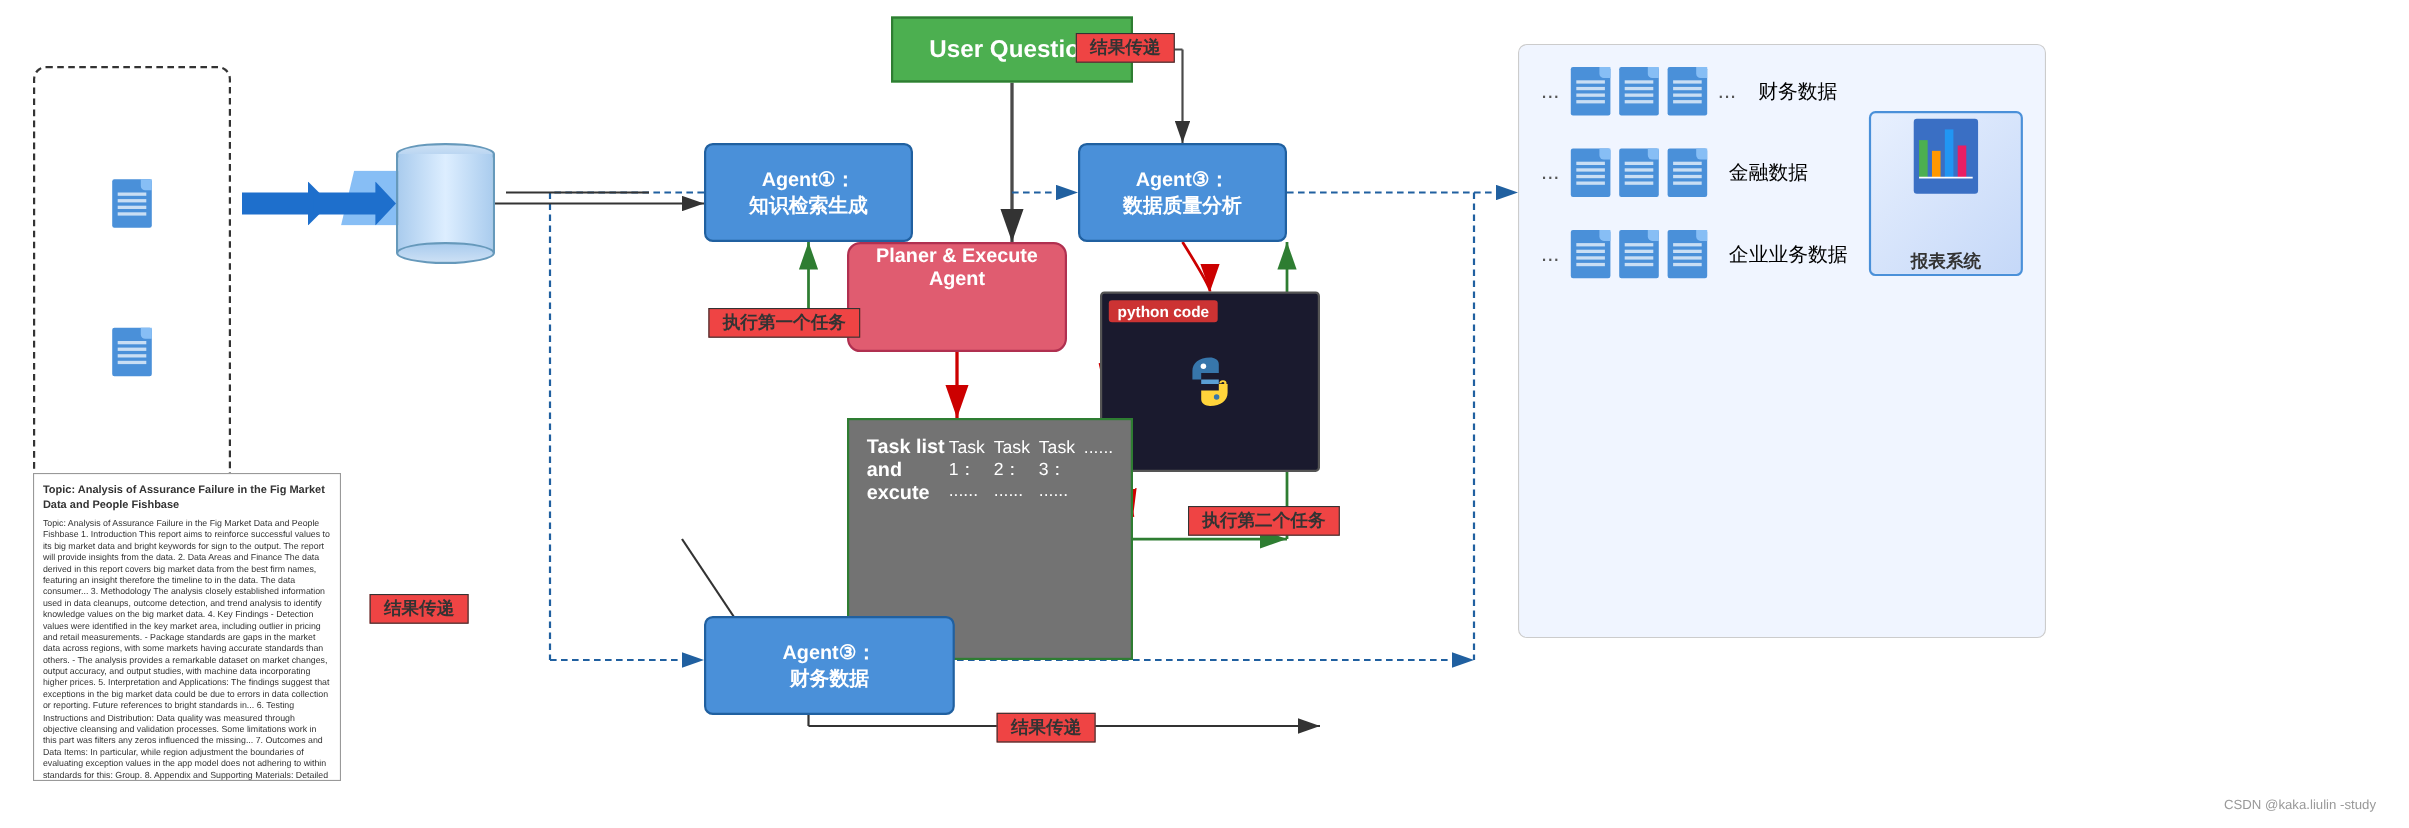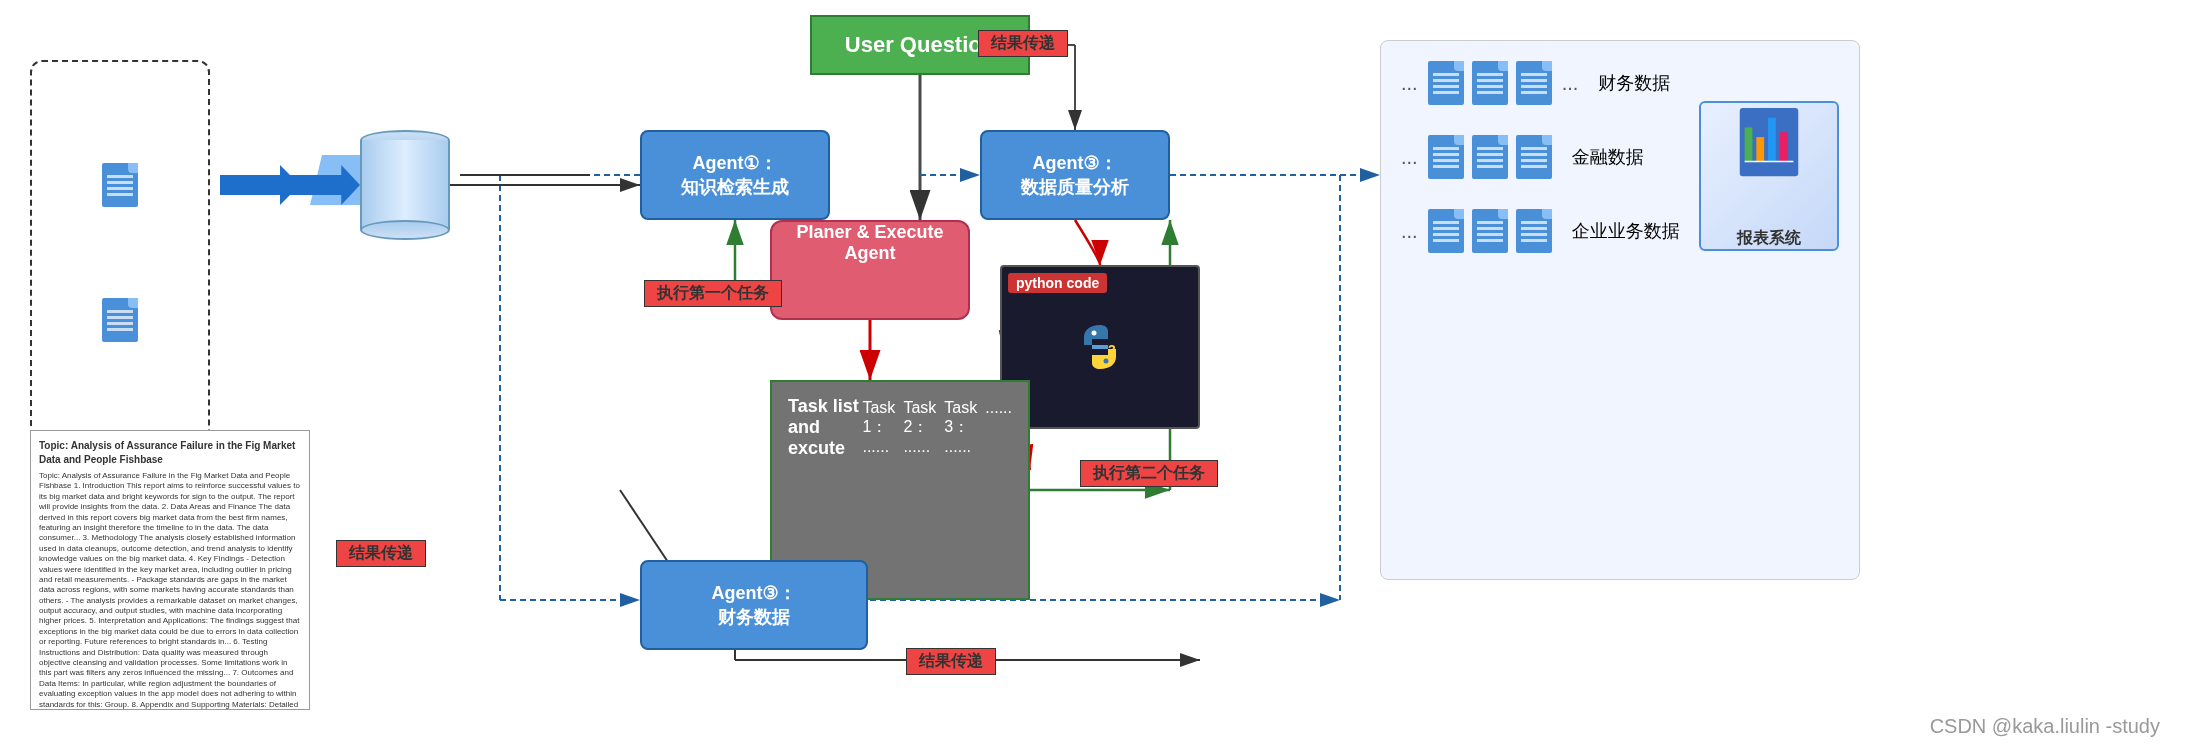--- a/index.html
+++ b/index.html
@@ -300,21 +300,21 @@
       font-weight: bold;
       font-size: 10px;
       margin-bottom: 4px;
     }
 
     
     .csdn-watermark {
       position: absolute;
       bottom: 15px;
       right: 30px;
-      font-size: 20px;
+      font-size: 12px;
       color: #999;
     }
 
     
     .flow-label {
       position: absolute;
       font-size: 16px;
       font-weight: bold;
       color: #333;
       background: #ef4444;

